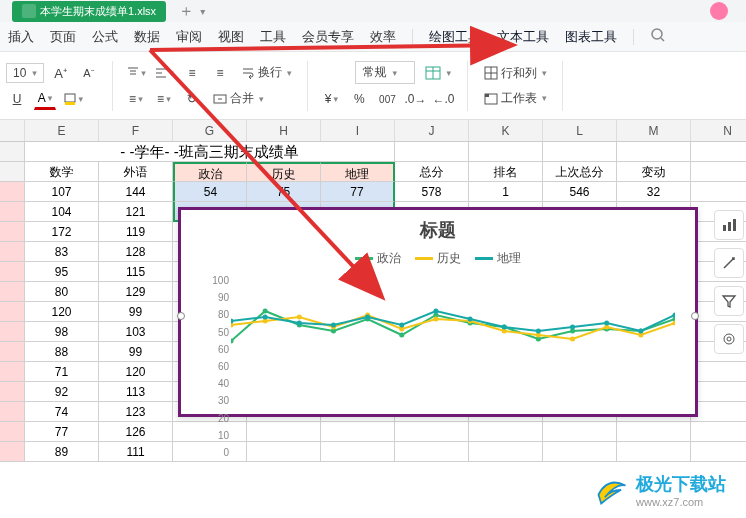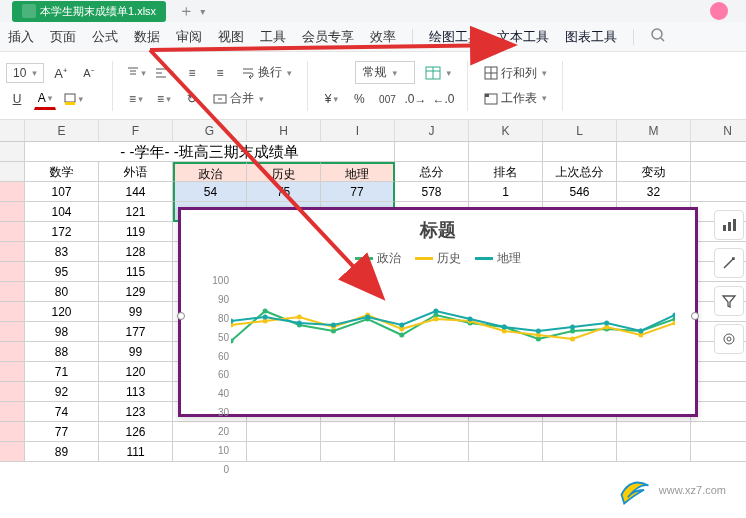--- a/index.html
+++ b/index.html
@@ -45,21 +45,21 @@
 .sel-border-left { border-left:2px solid #1ea05a; }
 .sel-border-right { border-right:2px solid #1ea05a; }
 
 .chart-box { position:absolute; left:170px; top:87px; width:520px; height:210px; background:#fff; border:3px solid #701a75; box-shadow:0 2px 6px rgba(0,0,0,.15);margin-left:8px; }
 .chart-handle { width:8px;height:8px;border:1px solid #888;background:#fff;border-radius:50%;position:absolute; }
 .chart-title { text-align:center; font-size:18px; font-weight:bold; color:#444; padding:8px 0 4px; }
 .chart-legend { display:flex; justify-content:center; gap:14px; font-size:12px; color:#555; padding:4px 0 8px; }
 .chart-legend span { display:flex; align-items:center; gap:4px; }
 .leg-sw { width:18px; height:3px; display:inline-block; }
 .chart-plot { position:relative; height:200px; margin:0 20px 0 50px; }
-.y-axis { position:absolute; left:-30px; top:0; bottom:0; width:28px; display:flex; flex-direction:column; justify-content:space-between; font-size:10px; color:#888; text-align:right; }
+.y-axis { position:absolute; left:-30px; top:0; bottom:17px; width:28px; display:flex; flex-direction:column; justify-content:space-between; font-size:10px; color:#888; text-align:right; }
 .plot-svg { width:100%; height:100%; }
 
 .side-tools { position:absolute; right:2px; top:90px; display:flex; flex-direction:column; gap:8px; }
 .side-tools .tool { width:30px;height:30px;border:1px solid #ddd;border-radius:4px;background:#fff;display:flex;align-items:center;justify-content:center;font-size:14px;color:#555; }
 
 .arrow-svg { position:absolute; top:0; left:0; pointer-events:none; z-index:50; }
 
 .logo-wm { position:absolute; right:20px; bottom:10px; display:flex; align-items:center; gap:6px; font-size:18px; color:#22aadd; font-weight:bold; z-index:60; }
 .logo-wm .sub { font-size:11px; color:#999; font-weight:normal; display:block; }
 .logo-sw { width:36px;height:36px; }
@@ -332,21 +332,21 @@
         <div class="cell"></div>
         <div class="cell"></div>
         <div class="cell"></div>
         <div class="cell"></div>
         <div class="cell"></div>
         <div class="cell"></div>
       </div>
       <div class="row-c">
         <div class="cell pink"></div>
         <div class="cell">98</div>
-        <div class="cell">177</div>
+        <div class="cell">103</div>
         <div class="cell"></div>
         <div class="cell"></div>
         <div class="cell"></div>
         <div class="cell"></div>
         <div class="cell"></div>
         <div class="cell"></div>
         <div class="cell"></div>
         <div class="cell"></div>
       </div>
       <div class="row-c">
@@ -546,15 +546,16 @@
     </defs>
   <line x1="150" y1="50" x2="510" y2="45" stroke="#e03030" stroke-width="4" marker-end="url(#ah)"></line>
   <line x1="150" y1="50" x2="380" y2="295" stroke="#e03030" stroke-width="4" marker-end="url(#ah)"></line>
 </svg>
 
 <div class="logo-wm">
   <svg class="logo-sw" viewBox="0 0 40 40">
       <path d="M5 25 Q15 5 35 15 Q25 12 12 28 Q18 20 30 20 Q20 25 8 35z" fill="#ffcc00" stroke="#1890d0" stroke-width="2"></path>
     </svg>
   <div>
+    <span>极光下载站</span>
     <span class="sub">www.xz7.com</span>
   </div>
 </div>
 
 </body></html>

